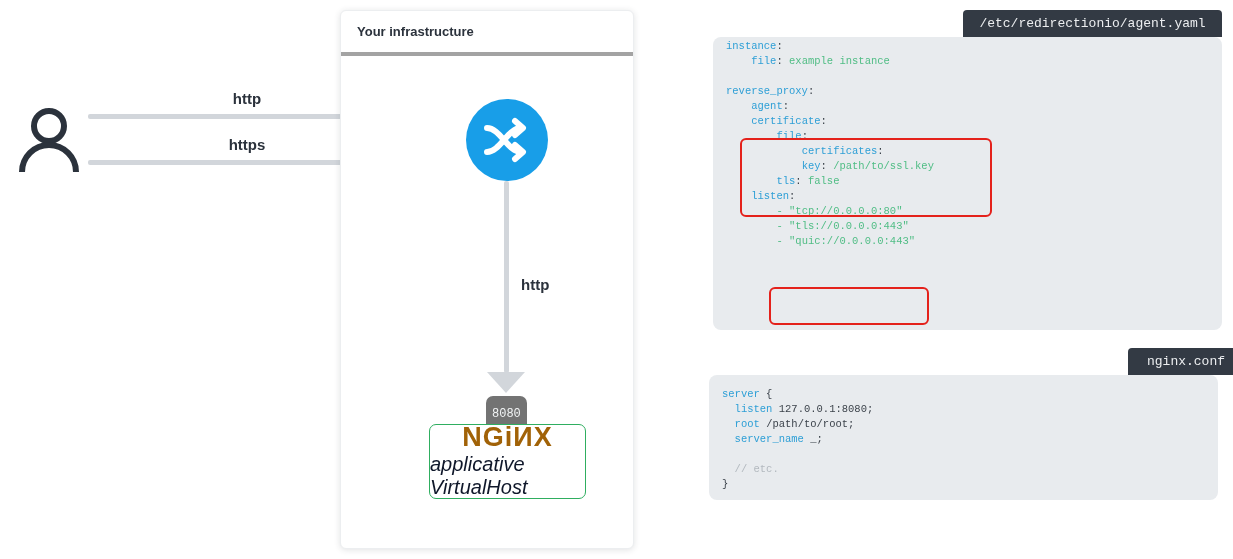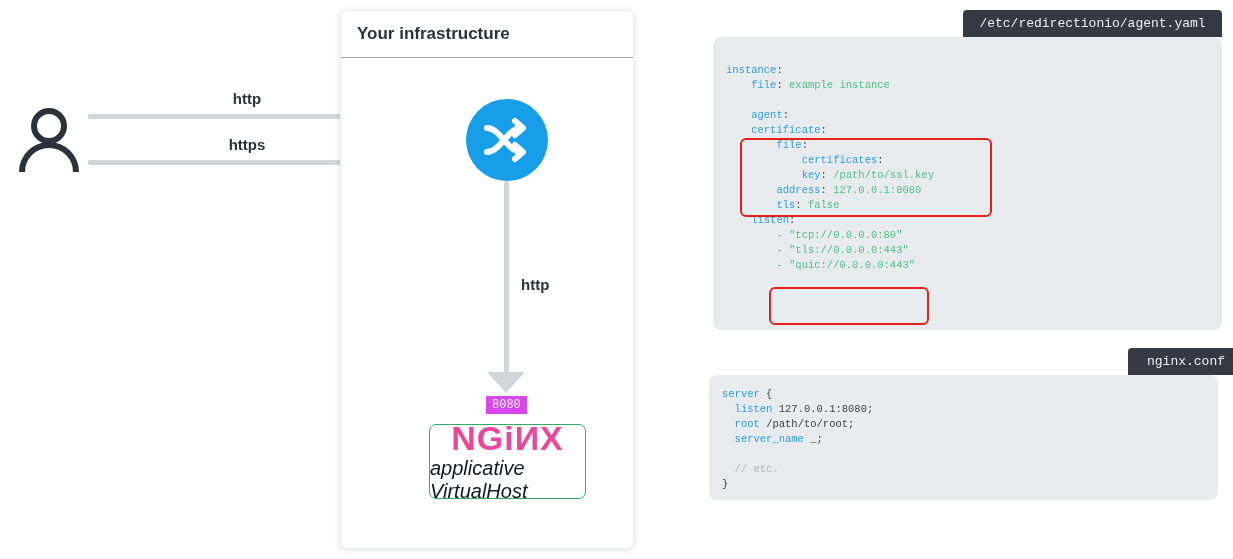--- a/index.html
+++ b/index.html
@@ -8,41 +8,41 @@
   .abs{position:absolute;}
 
   
   .arrow-label{width:318px;text-align:center;font-weight:bold;font-size:15px;color:#2b323c;}
   .h-line{height:5px;background:#d2d6db;border-radius:2px;}
   .h-head{width:0;height:0;border-top:13px solid transparent;border-bottom:13px solid transparent;
           border-left:26px solid #d2d6db;}
   .v-line{width:5px;background:#d2d6db;border-radius:2px;}
   .v-head{width:0;height:0;border-left:19px solid transparent;border-right:19px solid transparent;
           border-top:21px solid #d2d6db;}
-  .port-badge{background:#d946ef;color:#f2f4f5;font-family:"Liberation Mono","DejaVu Sans Mono",monospace;
-              font-size:12px;line-height:1;padding:3px 6px;border-radius:0;display:inline-block;}
+  .port-badge{background:#737373;color:#f2f4f5;font-family:"Liberation Mono","DejaVu Sans Mono",monospace;
+              font-size:12px;line-height:1;padding:12px 6px;border-radius:7px;display:inline-block;}
 
   
   .infra-card{left:340px;top:10px;width:292px;height:537px;background:#ffffff;border:1px solid #eceef0;
               border-radius:6px;box-shadow:0 1px 6px rgba(40,50,60,.14);}
-  .infra-header{padding:13px 16px;font-size:17px;font-weight:bold;color:#2b323c;
-                border-bottom:1px solid #a3a3a3;}
+  .infra-header{padding:13px 16px;font-size:13px;font-weight:bold;color:#2b323c;
+                border-bottom:4px solid #a3a3a3;}
   .proxy-circle{left:466px;top:99px;width:82px;height:82px;border-radius:50%;background:#189ee8;
                 display:flex;align-items:center;justify-content:center;}
   .nginx-box{left:429px;top:424px;width:155px;height:73px;background:#ffffff;border:1.5px solid #2fae60;
              border-radius:7px;display:flex;flex-direction:column;align-items:center;justify-content:center;gap:2px;}
-  .nginx-logo{color:#ec4899;font-weight:800;font-size:34px;line-height:1;letter-spacing:1px;}
+  .nginx-logo{color:#a16207;font-weight:800;font-size:27px;line-height:1;letter-spacing:1px;}
   .nginx-sub{color:#0f172a;font-size:20px;font-style:italic;}
 
   
   .code-tab{background:#333a44;color:#eceef0;border-radius:4px 4px 0 0;
             font-family:"Liberation Mono","DejaVu Sans Mono",monospace;font-size:13px;
             display:flex;align-items:center;justify-content:center;}
   .code-panel{background:#e8ebee;border-radius:8px;}
-  .code{padding:26px 0 0 13px;font-family:"Liberation Mono","DejaVu Sans Mono",monospace;
+  .code{padding:2px 0 0 13px;font-family:"Liberation Mono","DejaVu Sans Mono",monospace;
         font-size:10.5px;line-height:15px;}
   .code-line{height:15px;white-space:pre;}
   .tk-k{color:#2e9fd6;}  
   .tk-v{color:#50bd85;}  
   .tk-p{color:#3c434b;}  
   .tk-c{color:#b3b9bf;}  
   .hl-box{position:absolute;border:2px solid #e4211b;border-radius:6px;pointer-events:none;}
 </style>
 </head>
 <body>
@@ -88,26 +88,26 @@
     <div class="nginx-logo">NGiИX</div>
     <div class="nginx-sub">applicative VirtualHost</div>
   </div>
 
   <div class="abs code-tab" style="left:963px;top:10px;width:259px;height:27px;">/etc/redirectionio/agent.yaml</div>
   <div class="abs code-panel" style="left:713px;top:37px;width:509px;height:293px;">
     <div class="code">
         <div class="code-line"><span class="tk-k">instance</span><span class="tk-p">:</span></div>
         <div class="code-line"><span class="tk-p">    </span><span class="tk-k">file</span><span class="tk-p">: </span><span class="tk-v">example instance</span></div>
         <div class="code-line">&nbsp;</div>
+        <div class="code-line"><span class="tk-k">reverse_proxy</span><span class="tk-p">:</span></div>
         <div class="code-line"><span class="tk-p">    </span><span class="tk-k">agent</span><span class="tk-p">:</span></div>
         <div class="code-line"><span class="tk-p">    </span><span class="tk-k">certificate</span><span class="tk-p">:</span></div>
         <div class="code-line"><span class="tk-p">        </span><span class="tk-k">file</span><span class="tk-p">:</span></div>
         <div class="code-line"><span class="tk-p">            </span><span class="tk-k">certificates</span><span class="tk-p">:</span></div>
         <div class="code-line"><span class="tk-p">            </span><span class="tk-k">key</span><span class="tk-p">: </span><span class="tk-v">/path/to/ssl.key</span></div>
-        <div class="code-line"><span class="tk-p">        </span><span class="tk-k">address</span><span class="tk-p">: </span><span class="tk-v">127.0.0.1:8080</span></div>
         <div class="code-line"><span class="tk-p">        </span><span class="tk-k">tls</span><span class="tk-p">: </span><span class="tk-v">false</span></div>
         <div class="code-line"><span class="tk-p">    </span><span class="tk-k">listen</span><span class="tk-p">:</span></div>
         <div class="code-line"><span class="tk-p">        </span><span class="tk-v">- "tcp://0.0.0.0:80"</span></div>
         <div class="code-line"><span class="tk-p">        </span><span class="tk-v">- "tls://0.0.0.0:443"</span></div>
         <div class="code-line"><span class="tk-p">        </span><span class="tk-v">- "quic://0.0.0.0:443"</span></div>
       </div>
     <div class="hl-box" style="left:27px;top:101px;width:248px;height:75px;"></div>
     <div class="hl-box" style="left:56px;top:250px;width:156px;height:34px;"></div>
   </div>
 

